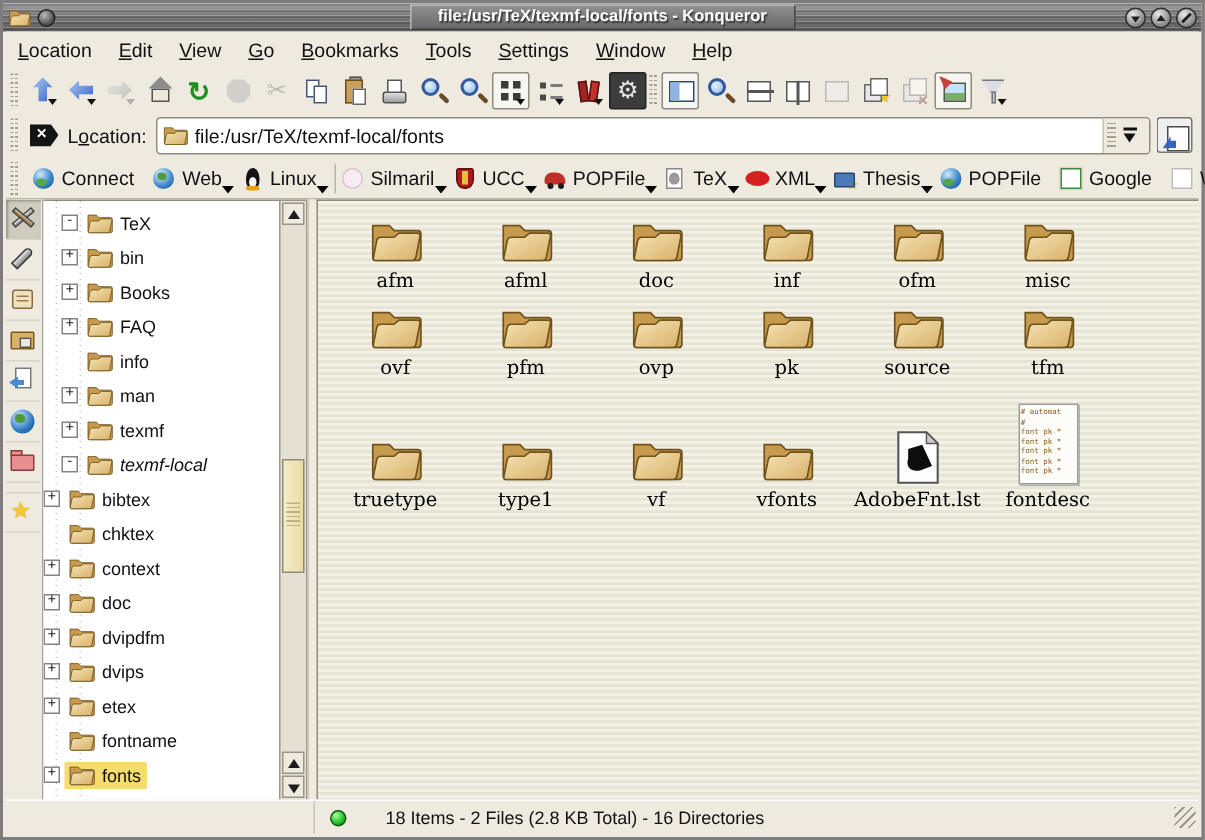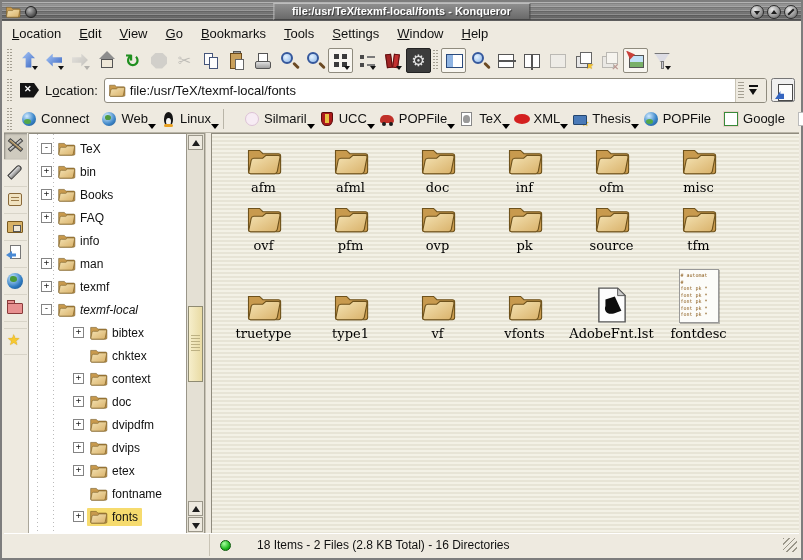--- a/index.html
+++ b/index.html
@@ -122,21 +122,21 @@
   .combo-arrow{position:relative;width:14px;height:12px;margin-left:3px;}
   .combo-arrow::before{content:"";position:absolute;left:2px;top:1px;width:9px;height:2px;background:#111;}
   .combo-arrow::after{content:"";position:absolute;left:2px;top:5px;border-left:4.5px solid transparent;border-right:4.5px solid transparent;border-top:6px solid #111;}
   .go-btn{width:24px;height:24px;flex:none;position:relative;}
   .go-btn .g1{position:absolute;left:5px;top:4px;width:13px;height:15px;border:1px solid #4a4a4a;background:#fdfdfd;}
   .go-btn .g2{position:absolute;left:2px;top:11px;width:9px;height:8px;background:#3565c0;clip-path:polygon(0 100%,100% 100%,100% 35%,60% 35%,60% 0);}
 
   
   .bmbar{top:103px;height:28px;border-bottom:1px solid #b9b5a8;gap:2px;padding-right:2px;}
   .bm{position:relative;display:flex;align-items:center;gap:4px;padding:2px 9px 2px 3px;font-size:13px;color:#111;flex:none;}
-  .bm[data-sep="true"]{border-left:1px solid #b9b5a8;margin-left:3px;padding-left:20px;}
+  .bm[data-sep="true"]{border-left:1px solid #b9b5a8;margin-left:3px;padding-left:3px;}
   .bm[data-drop="true"]::after{content:"";position:absolute;right:1px;bottom:0;
     border-left:4px solid transparent;border-right:4px solid transparent;border-top:5px solid #000;}
   .bi{position:relative;width:16px;height:16px;flex:none;}
   .bi .b1,.bi .b2{position:absolute;display:none;box-sizing:border-box;}
   .bi[data-icon="orb"] .b1{display:block;inset:1px;border-radius:50%;background:radial-gradient(circle at 35% 30%,#cfeaff,#3a85c9 55%,#1a5188);}
   .bi[data-icon="orb"] .b2{display:block;left:3px;top:8px;width:7px;height:5px;border-radius:50%;background:#55a848;}
   .bi[data-icon="globe"] .b1{display:block;inset:1px;border-radius:50%;background:radial-gradient(circle at 35% 30%,#d8f0ff,#3e86c8 60%,#1c4f84);}
   .bi[data-icon="globe"] .b2{display:block;left:4px;top:4px;width:6px;height:5px;border-radius:45% 60% 50% 50%;background:#4f9a3e;}
   .bi[data-icon="tux"] .b1{display:block;left:4px;top:1px;width:9px;height:14px;border-radius:50% 50% 42% 42%;background:#141414;}
   .bi[data-icon="tux"] .b2{display:block;left:6px;top:7px;width:5px;height:7px;border-radius:50%;background:#f4f4f4;}
@@ -180,21 +180,21 @@
   .stab[data-icon="red-folder"] .s2{display:block;left:3px;top:5px;width:8px;height:4px;background:#e89090;border:1px solid #8a3a3a;}
   .stab[data-icon="star"]::before{content:"★";position:absolute;left:3px;top:2px;font-size:15px;color:#f6c830;text-shadow:0 0 1px #b8860b;}
 
   .treepanel{position:absolute;left:25px;top:0;bottom:0;width:157px;background:#fff;border-top:1px solid #8f8b7e;overflow:hidden;
     background-image:repeating-linear-gradient(180deg,#bbb 0 1px,transparent 1px 4px),repeating-linear-gradient(180deg,#bbb 0 1px,transparent 1px 4px);
     background-size:1px 100%,1px 100%;background-position:8px 0,24px 0;background-repeat:no-repeat;}
   .tree{padding-top:3px;}
   .trow{display:flex;align-items:center;height:23px;gap:3px;}
   .trow[data-depth="0"]{padding-left:12px;}
   .trow[data-depth="1"]{padding-left:12px;}
-  .trow[data-depth="2"]{padding-left:44px;}
+  .trow[data-depth="2"]{}
   .exp{width:9px;height:9px;flex:none;border:1px solid #848484;background:#fff;font-size:9px;line-height:7px;text-align:center;color:#222;font-family:"DejaVu Sans Mono",monospace;}
   .trow[data-exp="none"] .exp{visibility:hidden;}
   .trow[data-exp="plus"] .exp::before{content:"+";}
   .trow[data-exp="minus"] .exp::before{content:"-";}
   .thl{display:flex;align-items:center;gap:4px;padding:1px 4px 1px 2px;border-radius:1px;}
   .trow[data-sel="true"] .thl{background:#f6db6e;}
   .tfold{width:19px;height:16px;flex:none;}
   .tlabel{font-size:12px;color:#111;white-space:nowrap;}
   .trow[data-it="true"] .tlabel{font-style:italic;}
 

